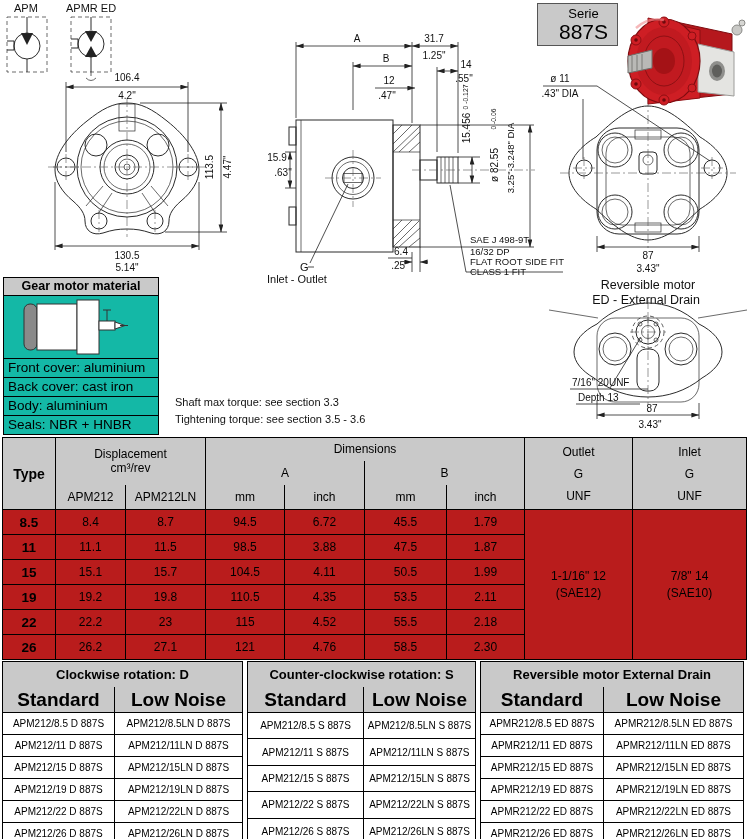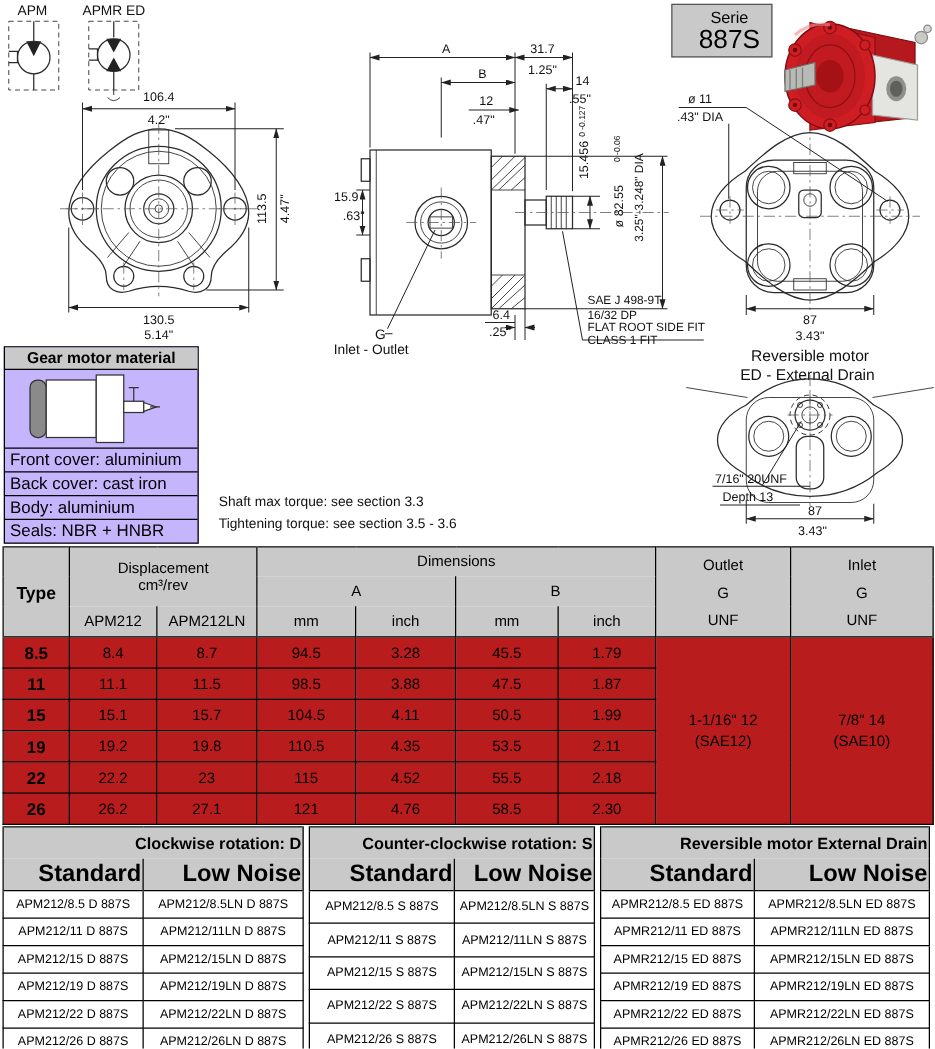--- a/index.html
+++ b/index.html
@@ -9,37 +9,37 @@
   .s{stroke:var(--line);stroke-width:1;fill:none;}
   .sthin{stroke:var(--line);stroke-width:.7;fill:none;}
   .diml{stroke:#222;stroke-width:.8;fill:none;}
   .cl{stroke:#555;stroke-width:.6;fill:none;stroke-dasharray:9 3 2 3;}
   .dash{stroke:#333;stroke-width:.8;fill:none;stroke-dasharray:4 3;}
   .fillb{fill:#222;stroke:none;}
   .t10{font-size:10px;} .t9{font-size:9.5px;} .t11{font-size:11px;} .t12{font-size:12.5px;} .t7{font-size:6.8px;}
   .seriebox{position:absolute;left:537px;top:3px;width:67px;height:41px;background:var(--gray);border:1px solid #555;text-align:center;padding-left:12px;}
   .seriebox .l1{font-size:13px;line-height:15px;padding-top:2px;}
   .seriebox .l2{font-size:21px;line-height:22px;}
-  .matbox{position:absolute;left:3px;top:277px;width:154px;border:1px solid #000;background:#c4b5fd;}
+  .matbox{position:absolute;left:3px;top:277px;width:154px;border:1px solid #000;background:#14b8a6;}
   .matbox .title{background:var(--gray);font-weight:bold;font-size:12.5px;text-align:center;height:17px;line-height:17px;border-bottom:1px solid #000;}
   .matbox .pic{height:62px;}
   .matbox .row{border-top:1px solid #000;font-size:13.5px;height:18px;line-height:18px;padding-left:4px;white-space:nowrap;}
   .note{position:absolute;font-size:11px;color:#111;white-space:nowrap;}
   table{border-collapse:collapse;table-layout:fixed;}
   .dimtable{position:absolute;left:2px;top:437px;border:1.5px solid #000;}
   .dimtable th{background:var(--gray);font-weight:normal;font-size:12px;border-left:1px solid #000;border-right:1px solid #000;text-align:center;vertical-align:middle;}
   .dimtable thead{border-bottom:1px solid #000;}
   .dimtable .typeh{font-size:14px;font-weight:bold;}
   .dimtable tbody td{border:1px solid #000;background:#b91c1c;text-align:center;font-size:12px;height:22px;}
   .dimtable tbody td.typec{font-weight:bold;font-size:13.5px;}
   .dimtable td.portc{font-size:12px;line-height:17px;}
   .r1{height:23px;} .r2{height:24px;} .r3{height:25px;}
   .ordwrap{position:absolute;left:2px;top:661px;display:flex;gap:4px;}
   .ordtable{border:1.5px solid #000;}
-  .ordtable th{background:var(--gray);border-left:1px solid #000;border-right:1px solid #000;text-align:right;vertical-align:middle;}
+  .ordtable th{background:var(--gray);border-left:1px solid #000;border-right:1px solid #000;text-align:center;vertical-align:middle;}
   .ordtable thead{border-bottom:1px solid #000;}
   .ordtable .grouph{font-size:13px;font-weight:bold;height:23px;}
   .ordtable .subh{font-size:19px;font-weight:bold;height:23px;}
   .ordtable tbody td{border:1px solid #000;background:#fff;text-align:center;font-size:10px;height:19px;white-space:nowrap;}
 </style>
 </head>
 <body>
 
 <div class="page">
 
@@ -390,21 +390,21 @@
       <th>mm</th>
       <th>inch</th>
     </tr>
   </thead>
   <tbody>
         <tr>
           <td class="typec">8.5</td>
           <td>8.4</td>
           <td>8.7</td>
           <td>94.5</td>
-          <td>3.28</td>
+          <td>6.72</td>
           <td>45.5</td>
           <td>1.79</td>
           <td rowspan="6" class="portc">
             <div>1-1/16" 12</div>
             <div>(SAE12)</div>
           </td>
           <td rowspan="6" class="portc">
             <div>7/8" 14</div>
             <div>(SAE10)</div>
           </td>

